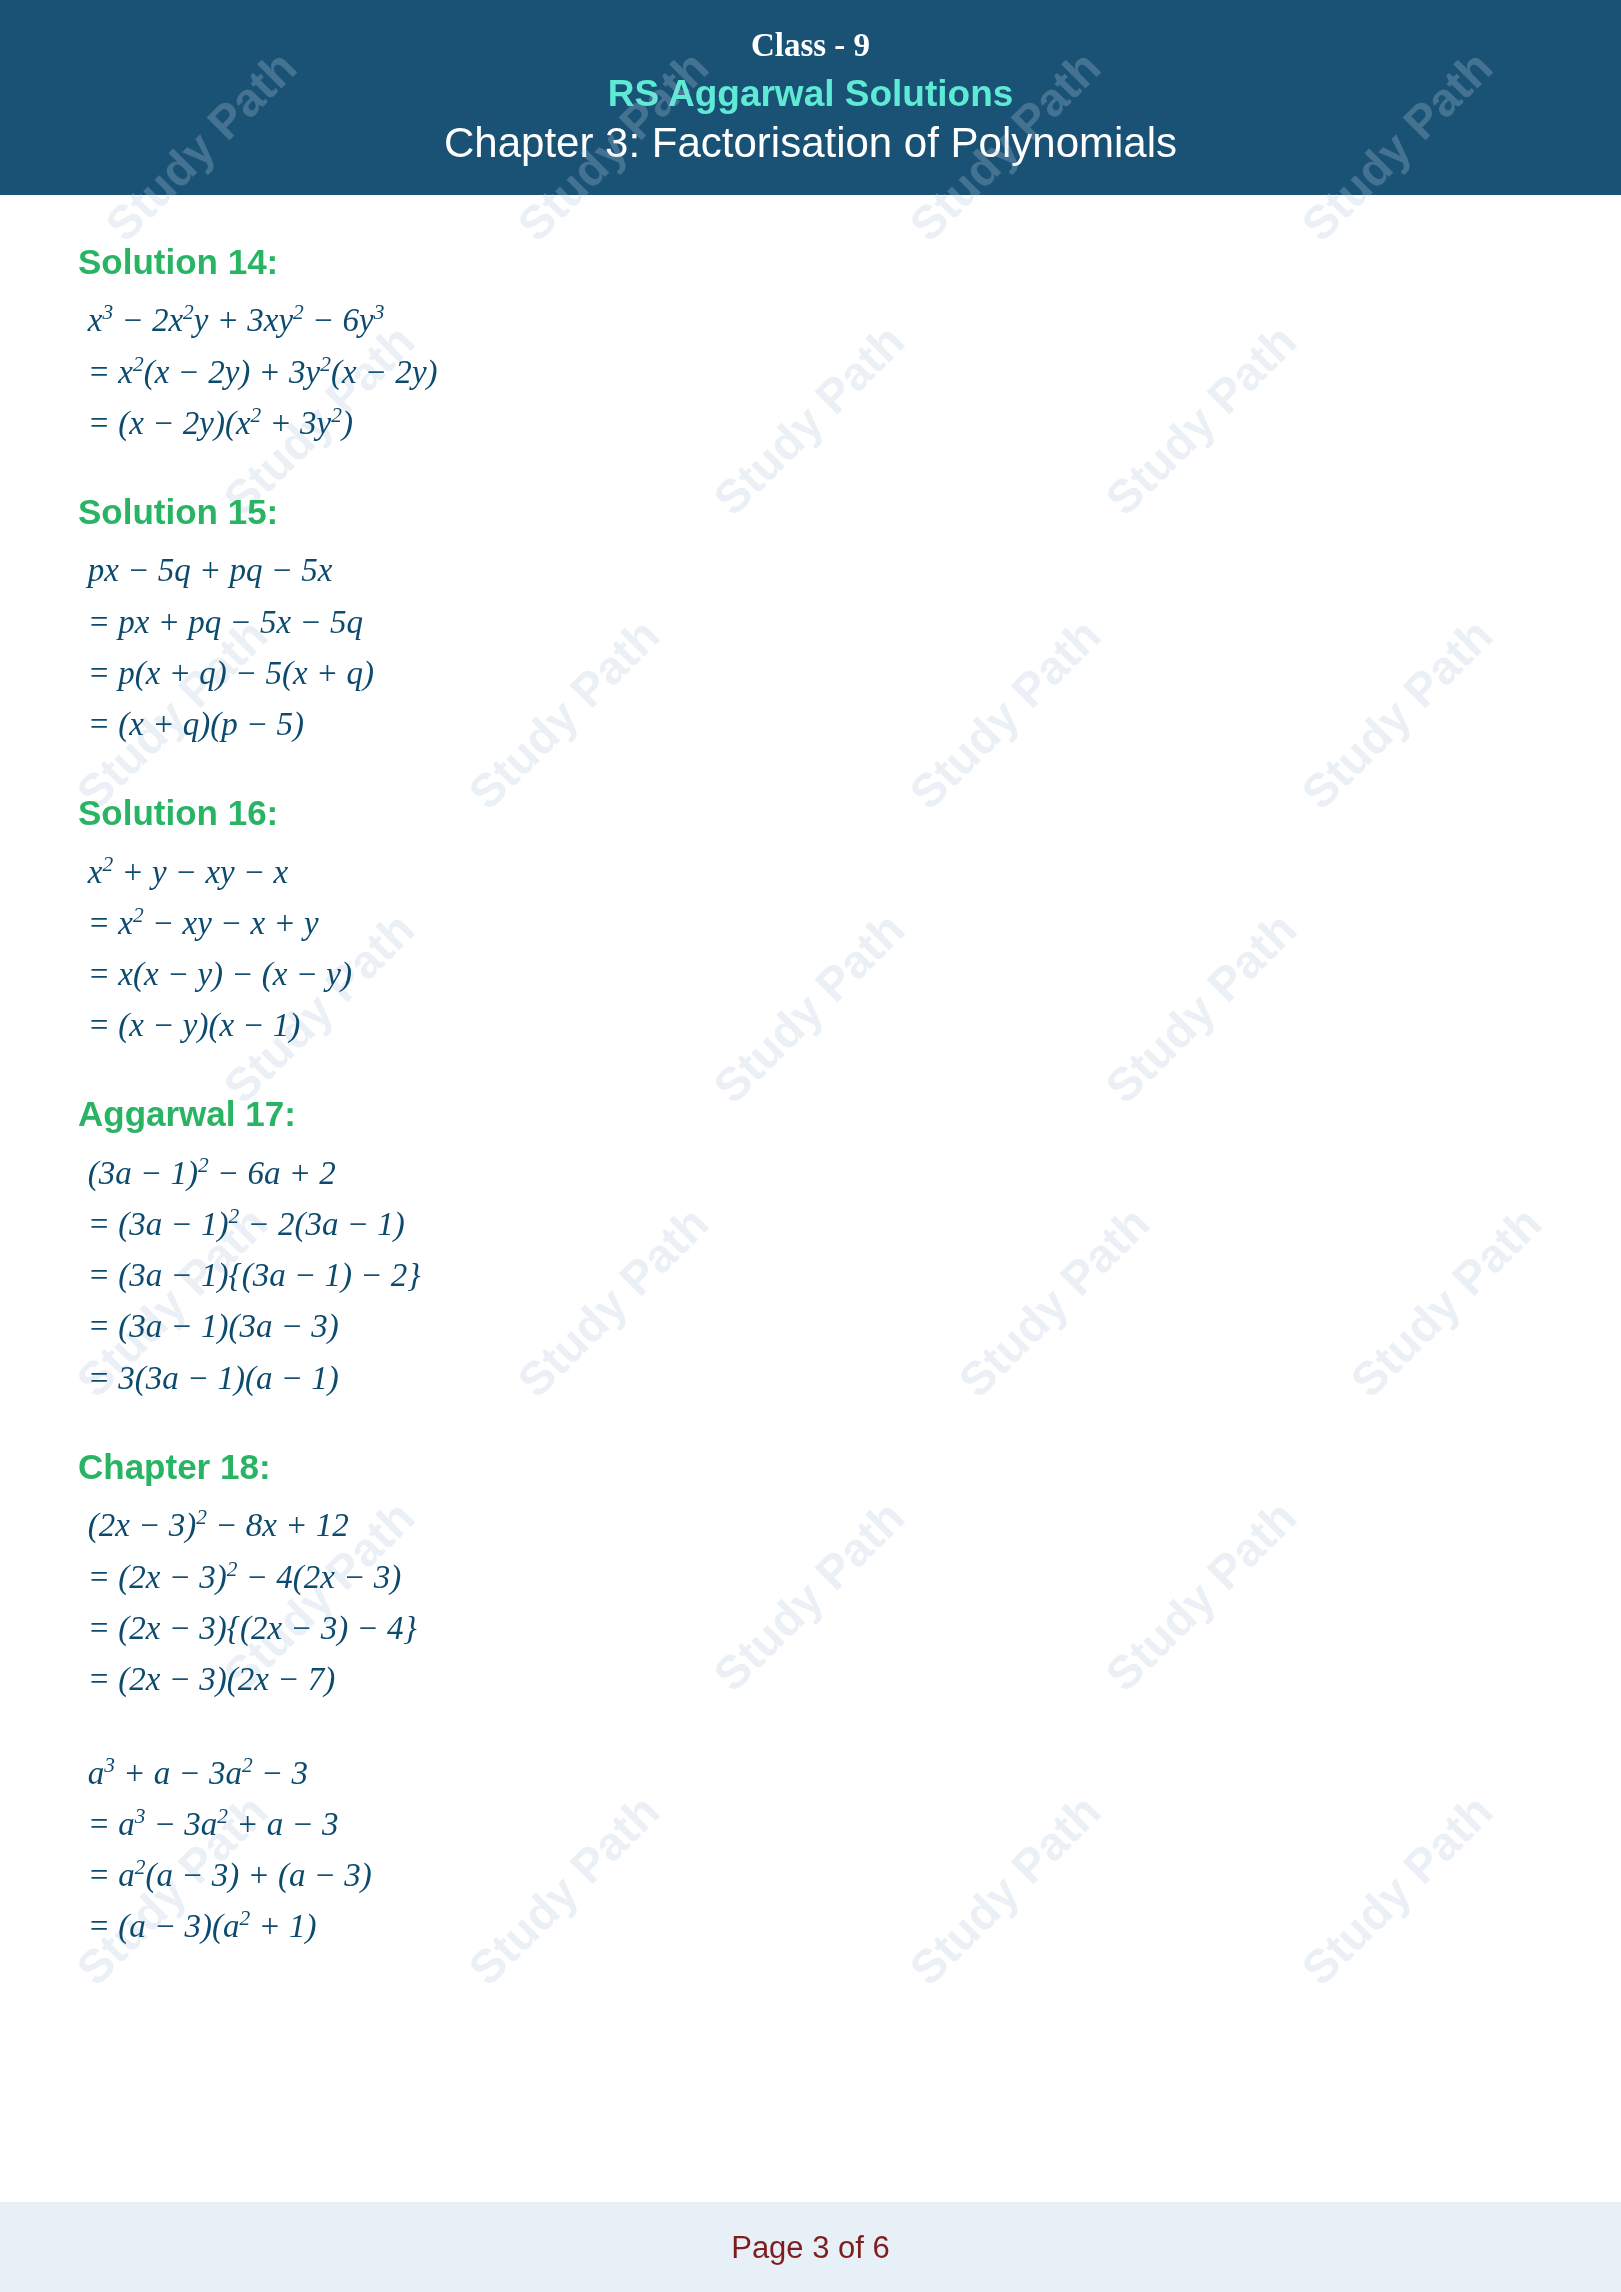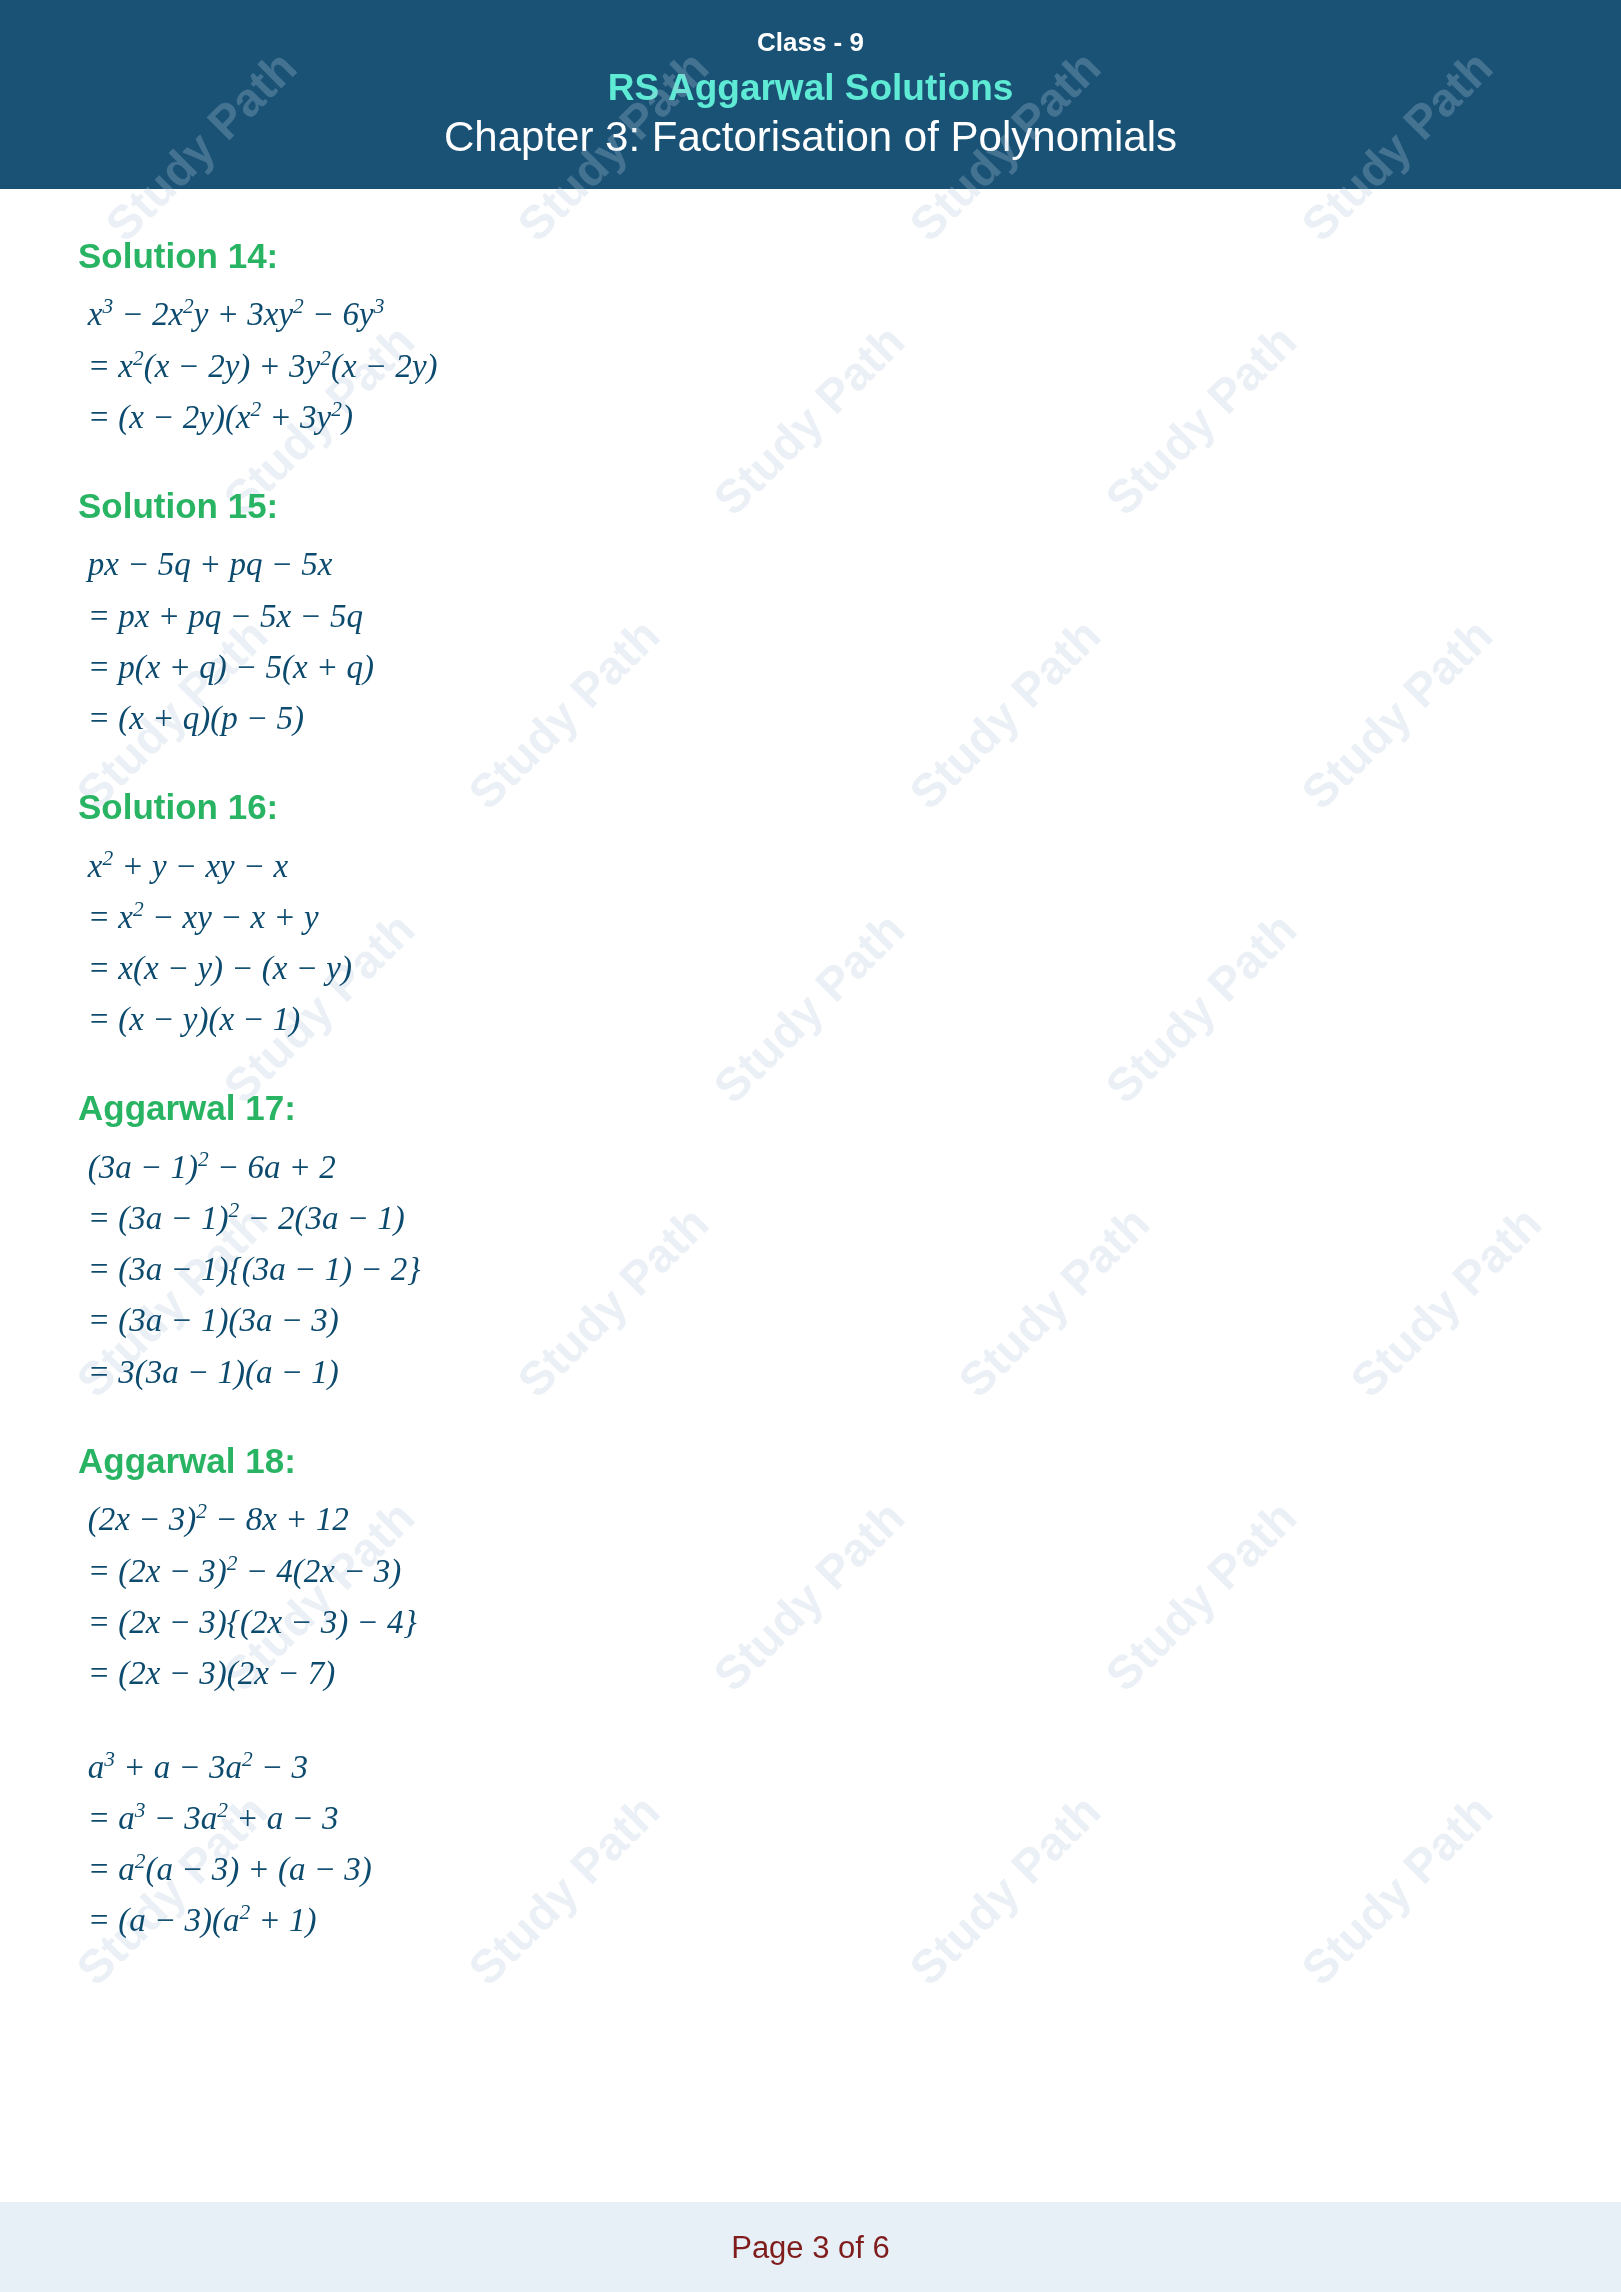--- a/index.html
+++ b/index.html
@@ -19,23 +19,23 @@
 
     .header {
       background: #1a5276;
       width: 100%;
       padding: 27.4px 39px 27.4px 39px;
       text-align: center;
     }
 
     .header-line1 {
       color: #ffffff;
-      font-size: 26px;
-      font-weight: bold;
-      font-family: Liberation Sans, sans-serif;
+      font-size: 33px;
+      font-weight: bold;
+      font-family: Liberation Serif, serif;
     }
 
     .header-line2 {
       color: #5eead4;
       font-size: 37px;
       font-weight: bold;
       font-family: Arial, sans-serif;
       margin-top: 9px;
     }
 
@@ -214,21 +214,21 @@
     </div>
     <div class="math-line continuation">
       = (3<i>a</i> − 1)(3<i>a</i> − 3)
     </div>
     <div class="math-line continuation">
       = 3(3<i>a</i> − 1)(<i>a</i> − 1)
     </div>
   </div>
 
   <div class="solution-block">
-    <div class="solution-title">Aggarwal 18:</div>
+    <div class="solution-title">Chapter 18:</div>
     <div class="math-line first-line">
       (2<i>x</i> − 3)<sup>2</sup> − 8<i>x</i> + 12
     </div>
     <div class="math-line continuation">
       = (2<i>x</i> − 3)<sup>2</sup> − 4(2<i>x</i> − 3)
     </div>
     <div class="math-line continuation">
       = (2<i>x</i> − 3){(2<i>x</i> − 3) − 4}
     </div>
     <div class="math-line continuation">

